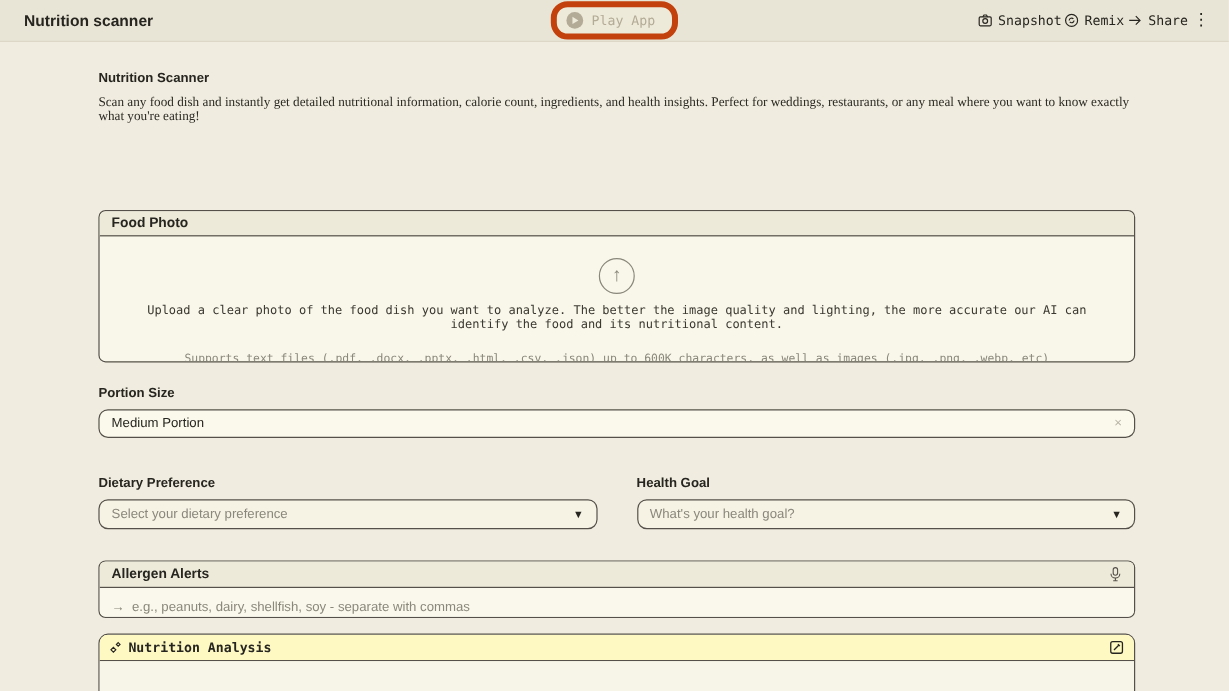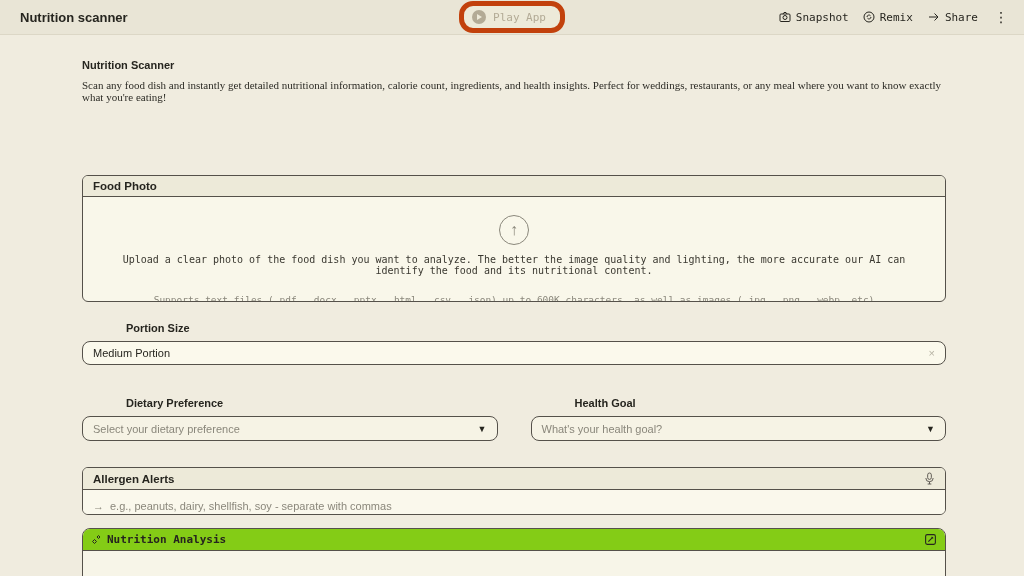--- a/index.html
+++ b/index.html
@@ -27,21 +27,21 @@
   .play-circle {
     width:14px; height:14px; border-radius:50%; background:#b3ab96;
     display:flex; align-items:center; justify-content:center;
   }
   .play-tri {
     width:0; height:0; border-left:5px solid #edead9;
     border-top:3.5px solid transparent; border-bottom:3.5px solid transparent;
     margin-left:1px;
   }
   .topbar-right {
-    margin-left:auto; display:flex; align-items:center; gap:14px;
+    margin-left:auto; display:flex; align-items:center; gap:2px;
     font-size:11px; color:#26251f;
   }
   .top-action { display:flex; align-items:center; gap:5px; cursor:pointer; }
   .top-action svg { display:block; }
   .kebab { font-size:14px; line-height:1; padding:0 2px; cursor:pointer; letter-spacing:0; }
 
   
   .container { width:864px; margin-left:82px; }
   .intro-title { font-size:11px; font-weight:700; margin-top:24px; }
   .intro-desc  { font-size:11px; margin-top:8px; color:#2c2b25;font-family:Liberation Serif, serif; }
@@ -61,21 +61,21 @@
   .food-body { padding:14px 14px 0; text-align:center; }
   .upload-icon {
     width:30px; height:30px; border:1.5px solid #8a877b; border-radius:50%;
     display:inline-flex; align-items:center; justify-content:center;
     color:#8a877b; font-size:16px; margin-top:4px;
   }
   .upload-text { font-size:10px; color:#3a3830; margin-top:9px; }
   .supports-text { font-size:9.5px; color:#8a877b; margin-top:18px; }
 
   
-  .field-label { font-size:11px; font-weight:700; margin-top:20px;margin-left:44px; }
+  .field-label { font-size:11px; font-weight:700; margin-top:20px; }
   .text-input {
     margin-top:7px; width:100%; height:24px; background:#fbf9ec;
     border:1px solid #55514a; border-radius:8px;
     display:flex; align-items:center; padding:0 10px; font-size:11px;
   }
   .clear-x { margin-left:auto; color:#b7b3a4; font-size:11px; cursor:pointer; }
 
   
   .row2 { display:flex; gap:33px; margin-top:10px; }
   .col { flex:1; }
@@ -92,21 +92,21 @@
   .allergen-header { justify-content:space-between; }
   .allergen-body {
     padding:10px 10px; font-size:11px; color:#8a877b;
     display:flex; align-items:center; gap:6px; background:#faf8ec; height:32px;
   }
   .mic-icon { cursor:pointer; display:flex; }
 
   
   .nutrition-card { margin-top:13px; height:70px; border-radius:8px; }
   .nutrition-header {
-    background:#84cc16; border-bottom:1px solid #55514a;
+    background:#fef9c3; border-bottom:1px solid #55514a;
     font-size:11px; font-weight:700;
     padding:4px 8px; display:flex; align-items:center; gap:4px;text-align:right;
   }
   .nutrition-body { background:#f7f5e8; height:100%; }
   .edit-icon { margin-left:auto; cursor:pointer; display:flex; }
   .sparkle-icon { display:flex; }
 </style>
 </head>
 <body>
 

